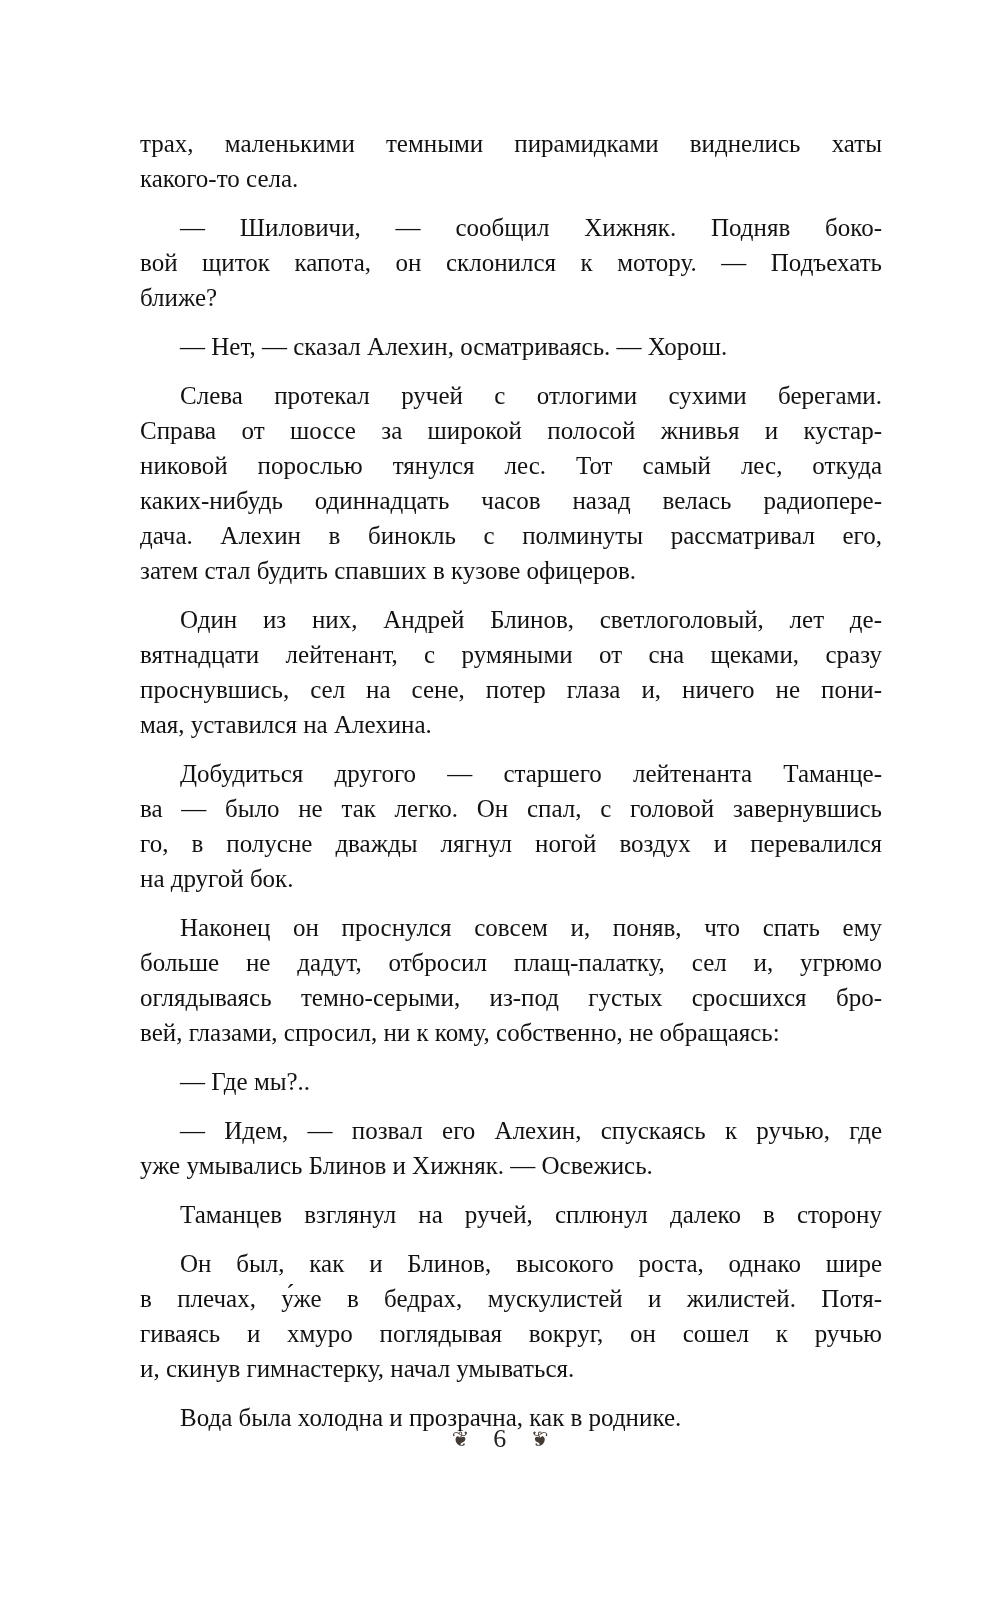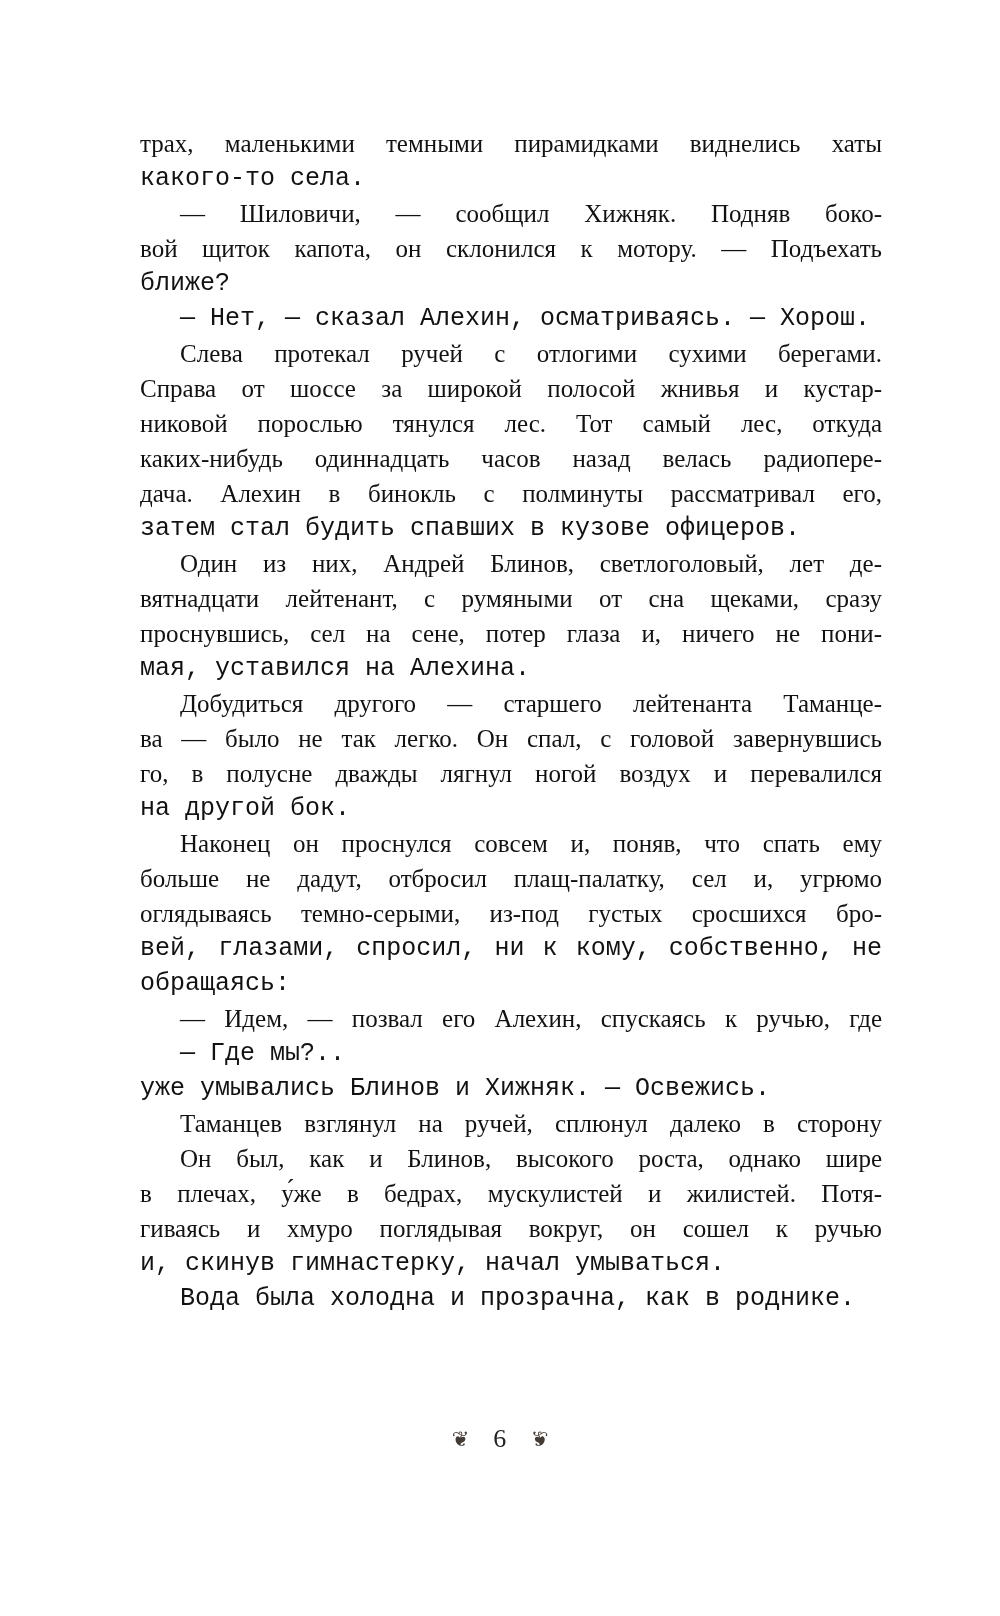--- a/index.html
+++ b/index.html
@@ -24,24 +24,24 @@
     font-size: 25px;
     line-height: 35px;
   }
   .line {
     text-align: justify;
     text-align-last: justify;
     min-height: 35px;
   }
   .line.last {
     text-align-last: left;
-    font-family: Liberation Mono, monospace;
   }
   .line.indent {
     text-indent: 40px;
+    margin-top: 14px;
   }
   .footer {
     position: absolute;
     left: 0;
     top: 1424px;
     width: 1000px;
     text-align: center;
     font-size: 26px;
     color: #262220;
   }
@@ -84,22 +84,22 @@
       <div class="line">проснувшись, сел на сене, потер глаза и, ничего не пони-</div>
       <div class="line last">мая, уставился на Алехина.</div>
       <div class="line indent">Добудиться другого — старшего лейтенанта Таманце-</div>
       <div class="line">ва — было не так легко. Он спал, с головой завернувшись</div>
       <div class="line">го, в полусне дважды лягнул ногой воздух и перевалился</div>
       <div class="line last">на другой бок.</div>
       <div class="line indent">Наконец он проснулся совсем и, поняв, что спать ему</div>
       <div class="line">больше не дадут, отбросил плащ-палатку, сел и, угрюмо</div>
       <div class="line">оглядываясь темно-серыми, из-под густых сросшихся бро-</div>
       <div class="line last">вей, глазами, спросил, ни к кому, собственно, не обращаясь:</div>
+      <div class="line last indent">— Где мы?..</div>
       <div class="line indent">— Идем, — позвал его Алехин, спускаясь к ручью, где</div>
-      <div class="line last indent">— Где мы?..</div>
       <div class="line last">уже умывались Блинов и Хижняк. — Освежись.</div>
       <div class="line indent">Таманцев взглянул на ручей, сплюнул далеко в сторону</div>
       <div class="line indent">Он был, как и Блинов, высокого роста, однако шире</div>
       <div class="line">в плечах, у́же в бедрах, мускулистей и жилистей. Потя-</div>
       <div class="line">гиваясь и хмуро поглядывая вокруг, он сошел к ручью</div>
       <div class="line last">и, скинув гимнастерку, начал умываться.</div>
       <div class="line last indent">Вода была холодна и прозрачна, как в роднике.</div>
     </div>
 
   <div class="footer">

